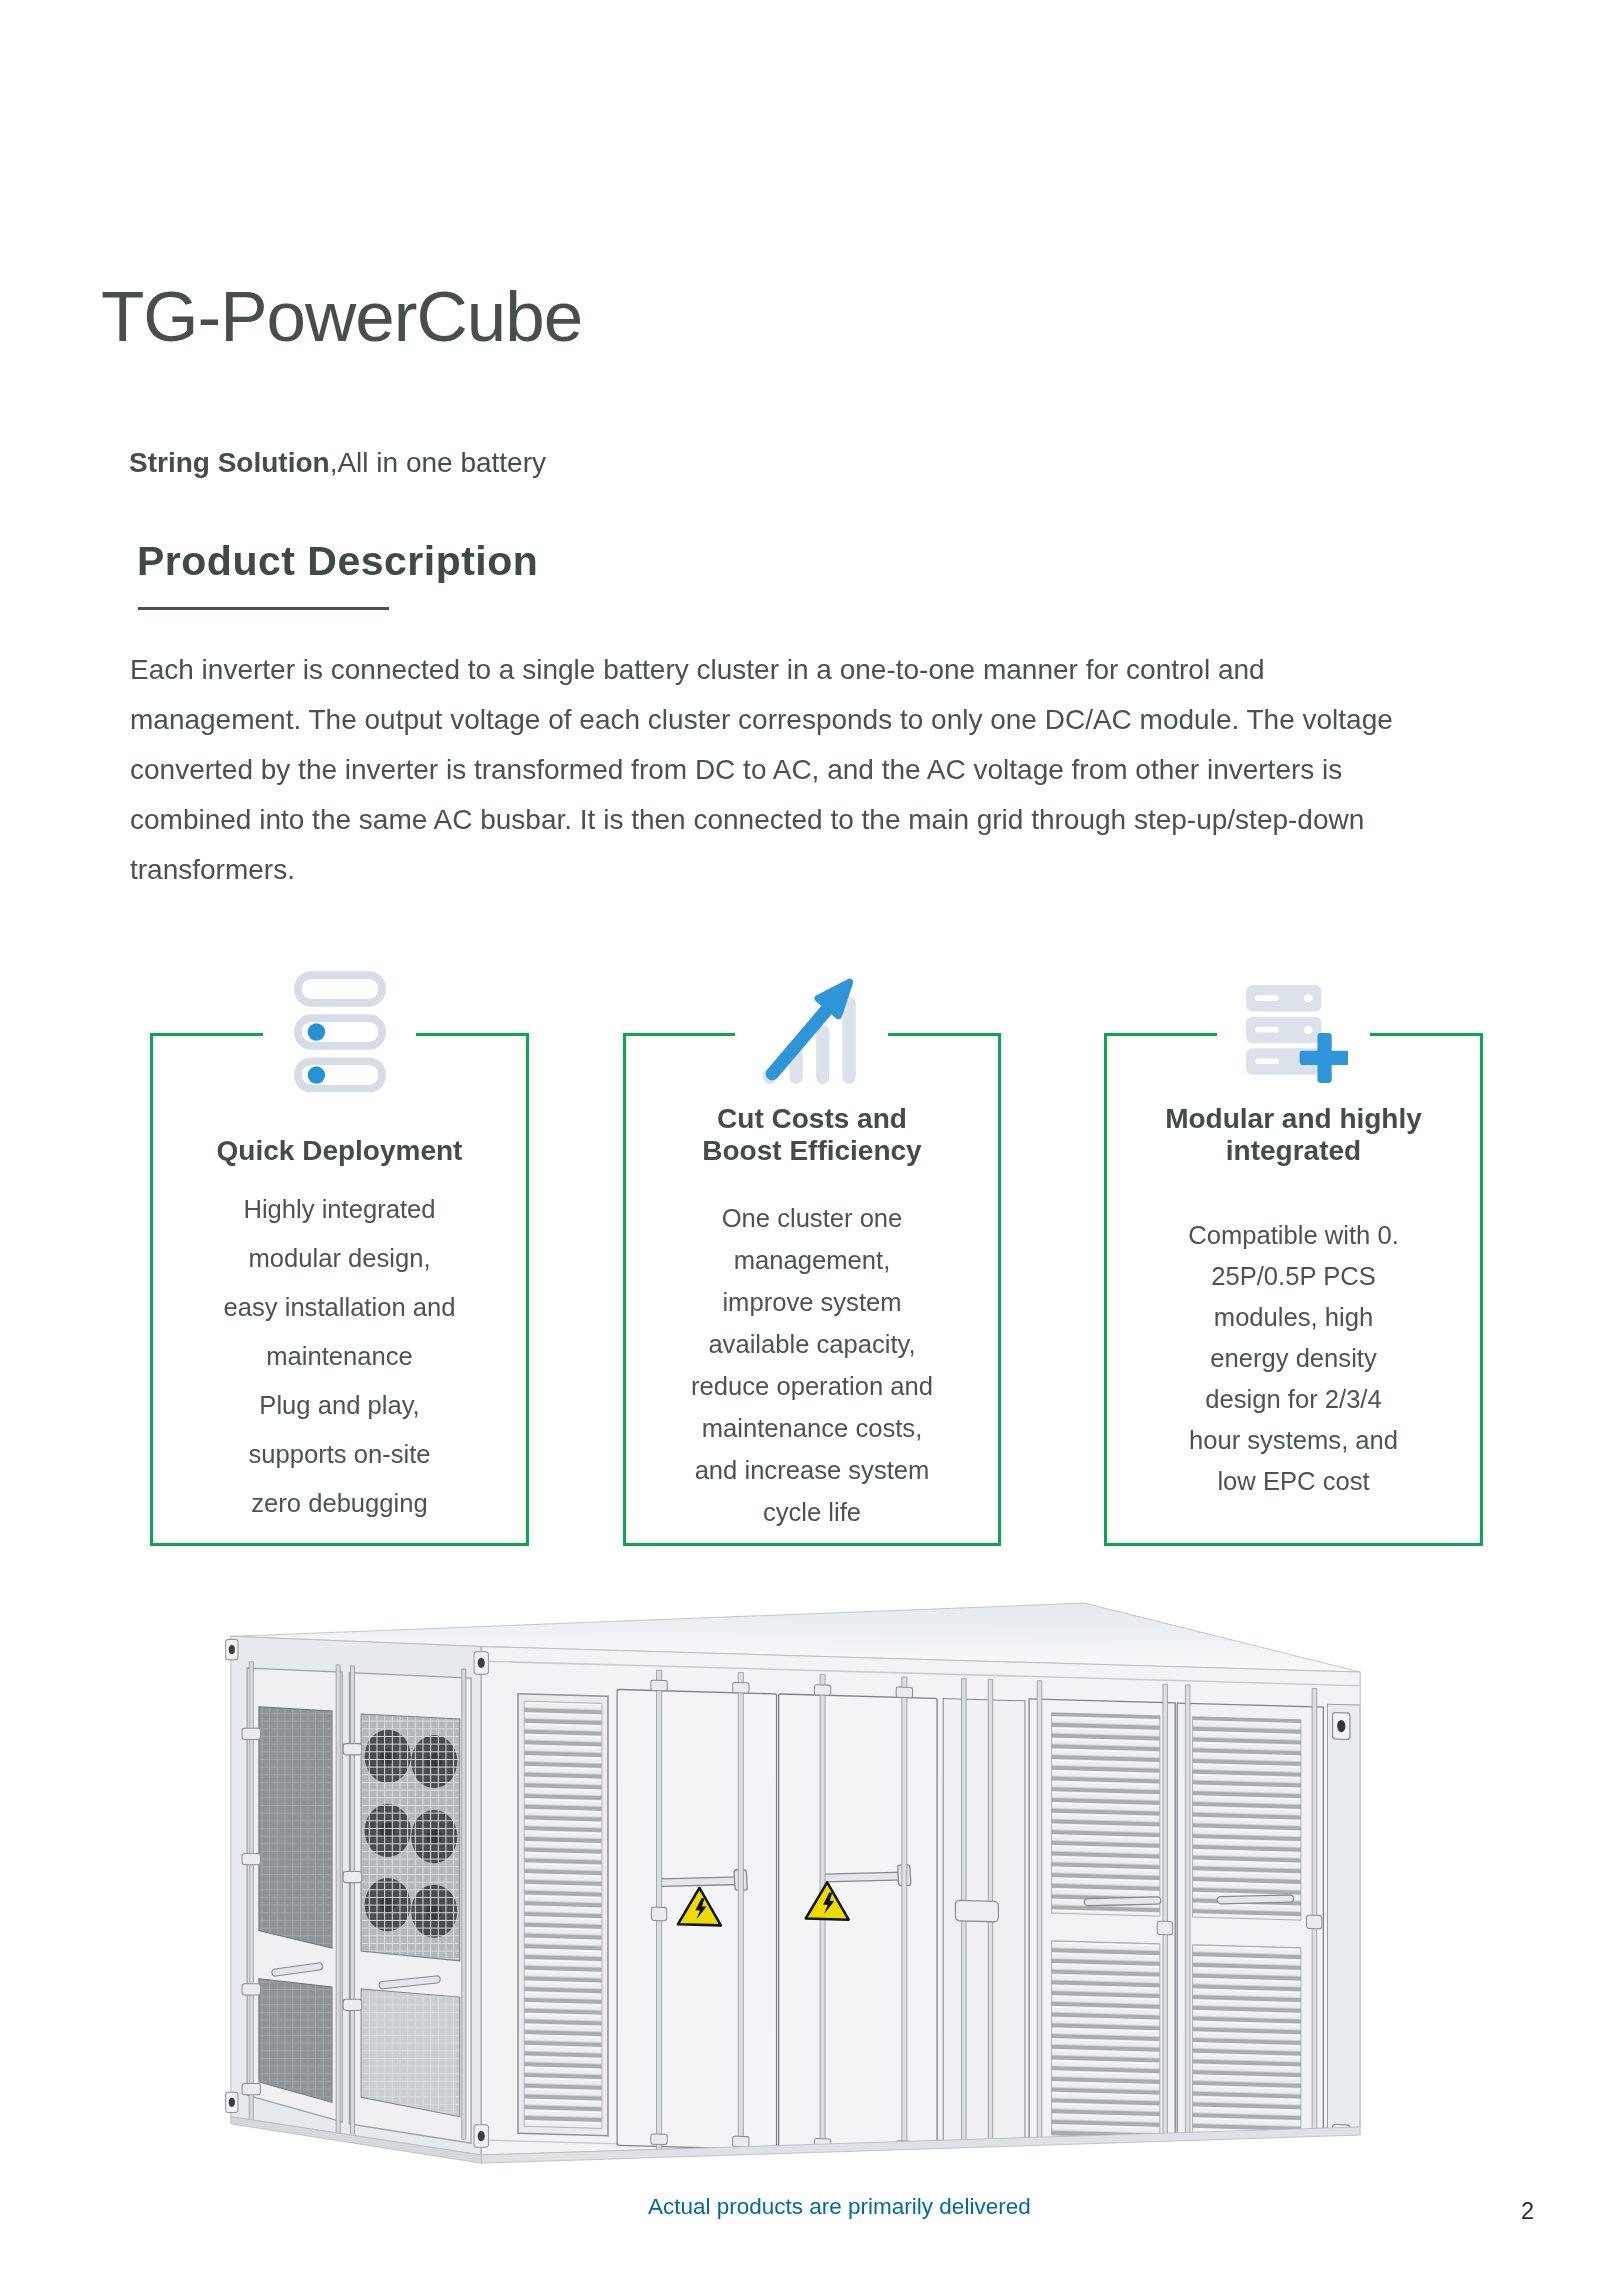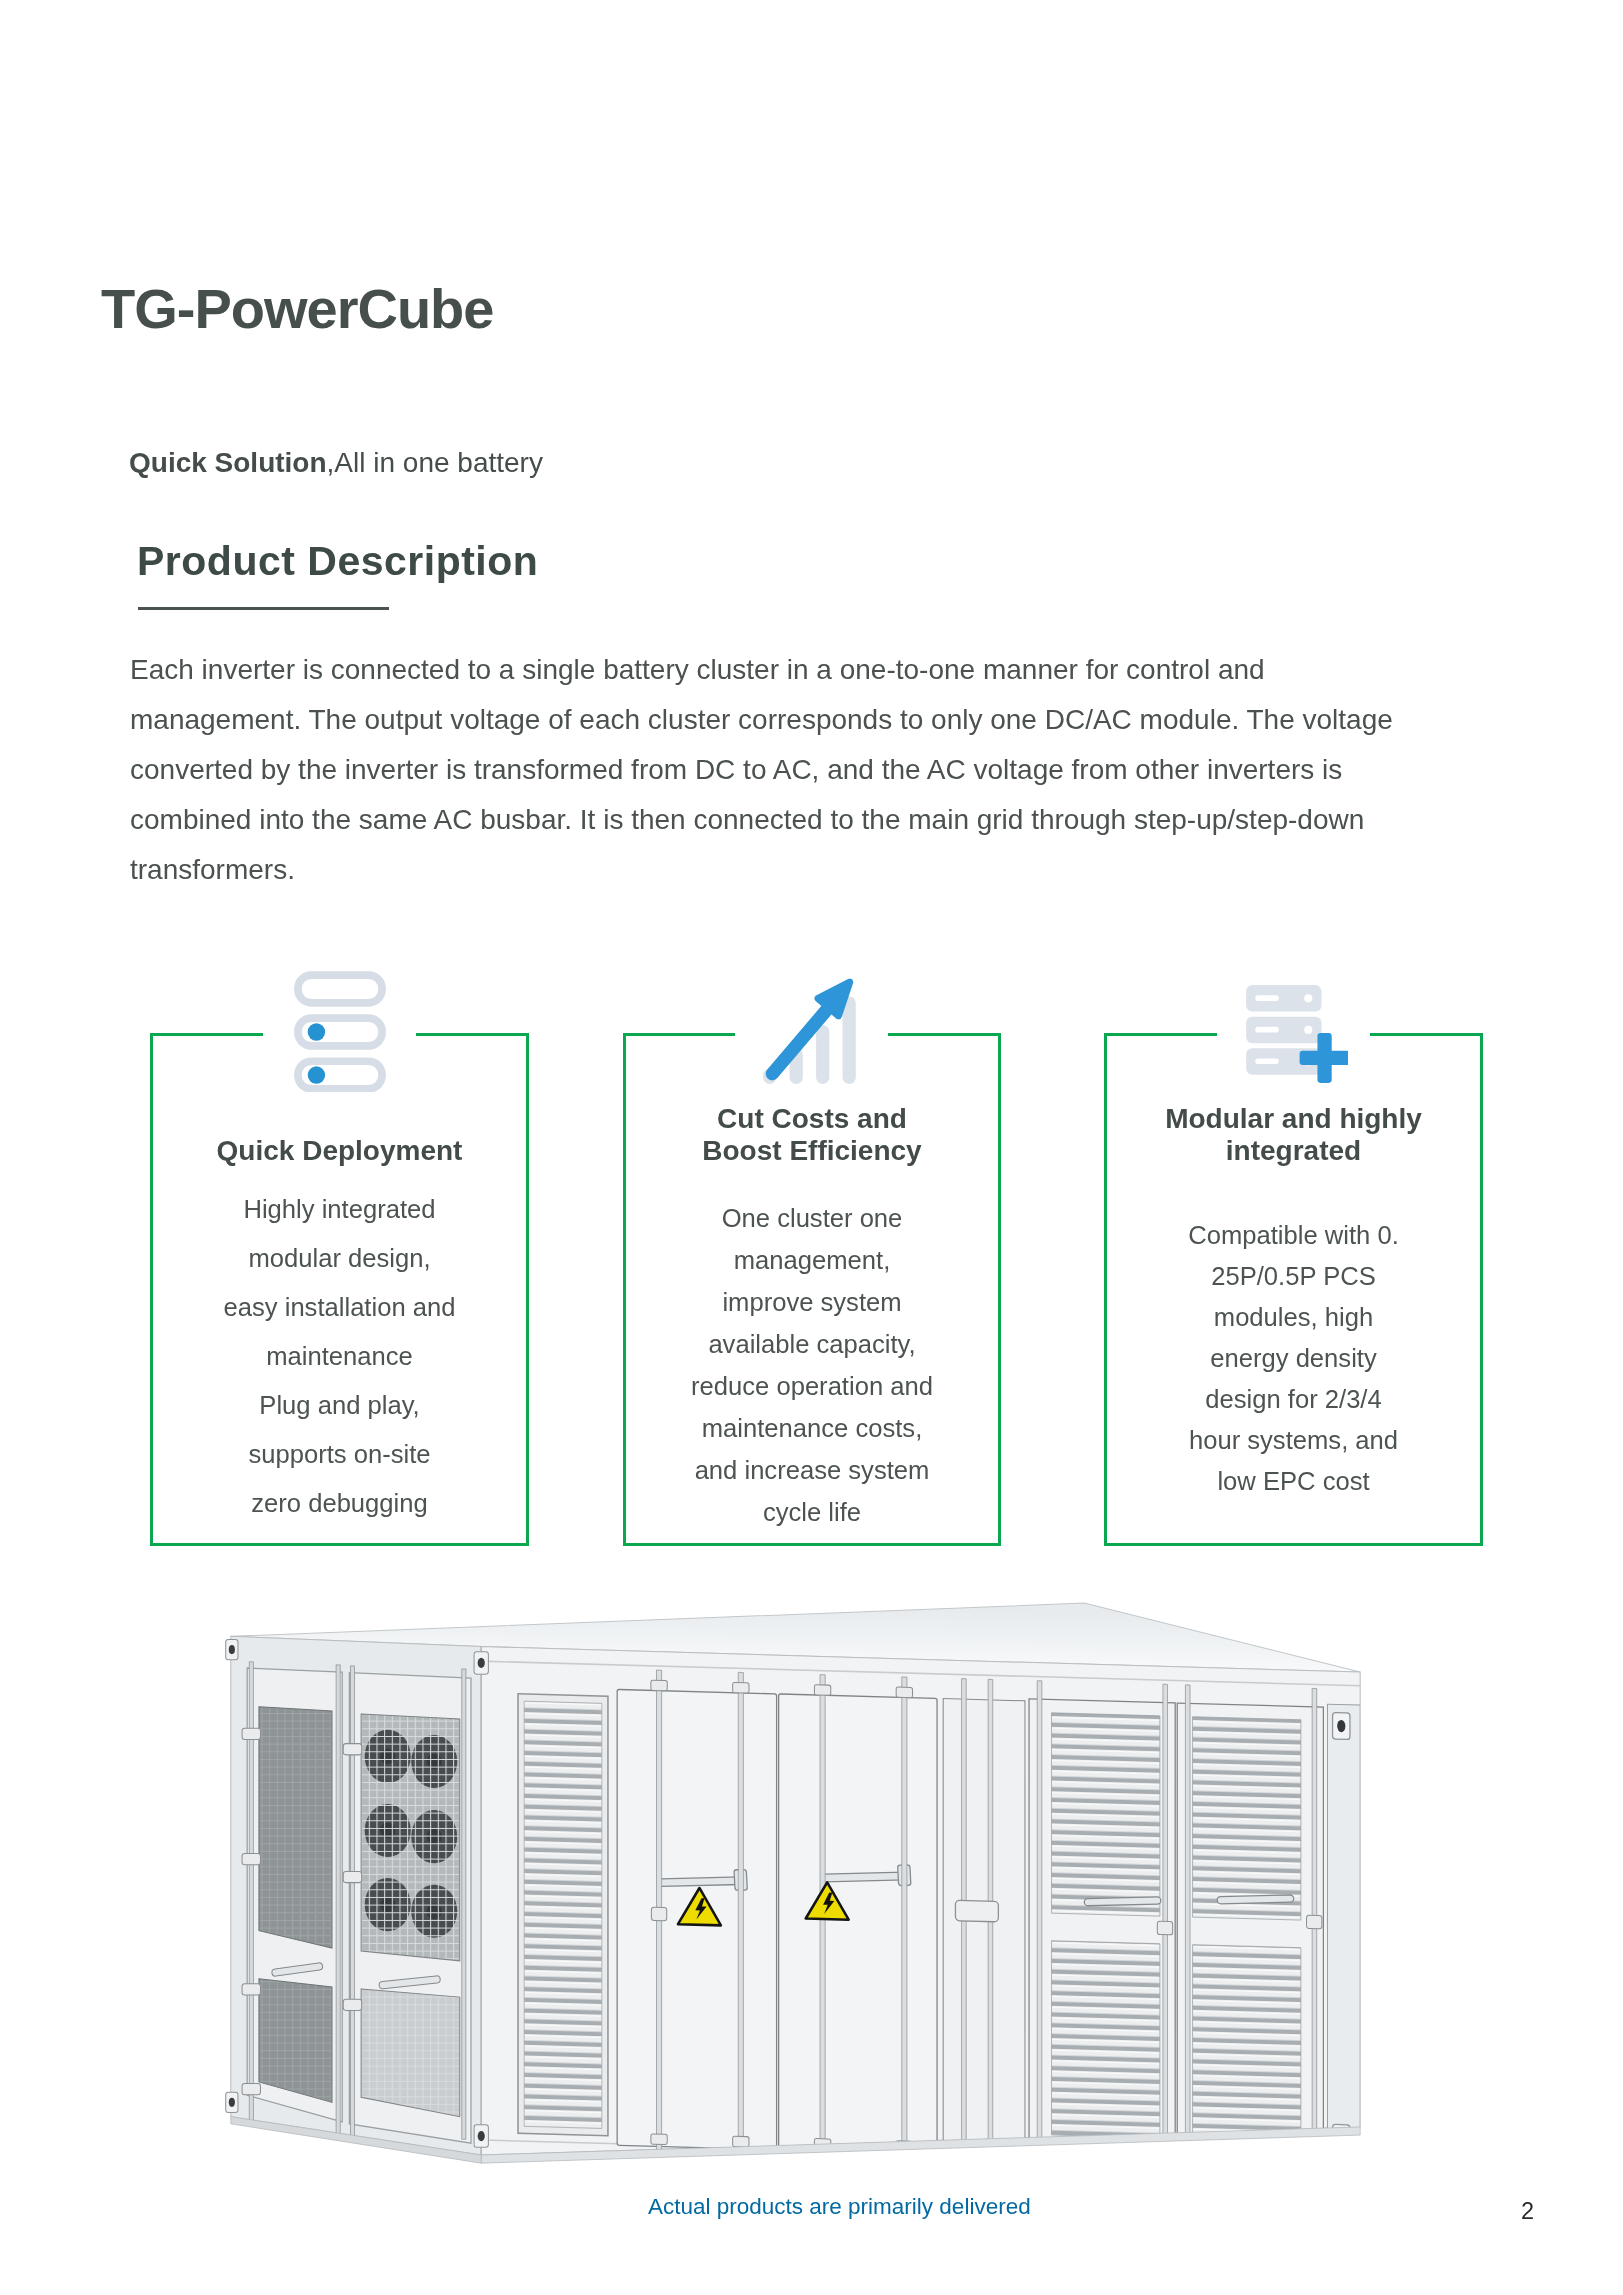--- a/index.html
+++ b/index.html
@@ -1,21 +1,21 @@
 <!DOCTYPE html>
 <html style="font-size:8.2px"><head>
 <meta charset="utf-8">
 <style>
   html,body{margin:0;padding:0;background:#ffffff;}
   body{width:1623px;height:2295px;position:relative;font-family:"Liberation Sans","DejaVu Sans",sans-serif;color:#454D4B;}
   #page{position:absolute;left:0;top:0;width:1623px;height:2295px;background:#ffffff;overflow:hidden;}
   .abs{position:absolute;}
   .pre{white-space:pre-line;}
 
-  .title{left:101px;top:276px;font-size:56px;font-weight:bold;letter-spacing:-1px;color:#474F4D;text-align:center;}
+  .title{left:101px;top:276px;font-size:71px;font-weight:normal;letter-spacing:-1px;color:#474F4D;text-align:center;}
   .subtitle{left:105px;top:379px;font-size:46px;font-weight:bold;letter-spacing:3.6px;color:#454D4B;}
   .tagline{left:129px;top:447px;font-size:28px;color:#454D4B;}
   .tagline b{font-weight:bold;}
 
   .sec-heading{left:137px;top:538px;font-size:41px;font-weight:bold;letter-spacing:0.5px;color:#3E4A47;}
   .sec-underline{left:138px;top:607px;width:251px;height:3.1px;background:#4A5351;}
 
   .desc{left:130px;top:645px;width:1375px;font-size:28px;line-height:50px;color:#4A514F;}
 
   .card{top:1033px;height:513px;border:3.1px solid #0AA750;background:#ffffff;box-sizing:border-box;}
@@ -42,21 +42,21 @@
   .illustration{left:215px;top:1575px;width:1207px;height:603px;}
   .caption{left:648px;top:2194px;width:429px;text-align:left;font-size:22.5px;color:#0369a1;}
   .page-num{left:1493px;top:2198px;width:41px;text-align:right;font-size:23.5px;color:#2B2B2B;}
 </style>
 </head>
 <body>
 
 <div id="page">
 
   <div class="abs title">TG-PowerCube</div>
-  <div class="abs tagline"><b>Quick Solution</b><span>,All in one battery</span></div>
+  <div class="abs tagline"><b>String Solution</b><span>,All in one battery</span></div>
 
   <div class="abs sec-heading">Product Description</div>
   <div class="abs sec-underline"></div>
 
   <div class="abs desc pre">Each inverter is connected to a single battery cluster in a one-to-one manner for control and
 management. The output voltage of each cluster corresponds to only one DC/AC module. The voltage
 converted by the inverter is transformed from DC to AC, and the AC voltage from other inverters is
 combined into the same AC busbar. It is then connected to the main grid through step-up/step-down
 transformers.</div>
 

